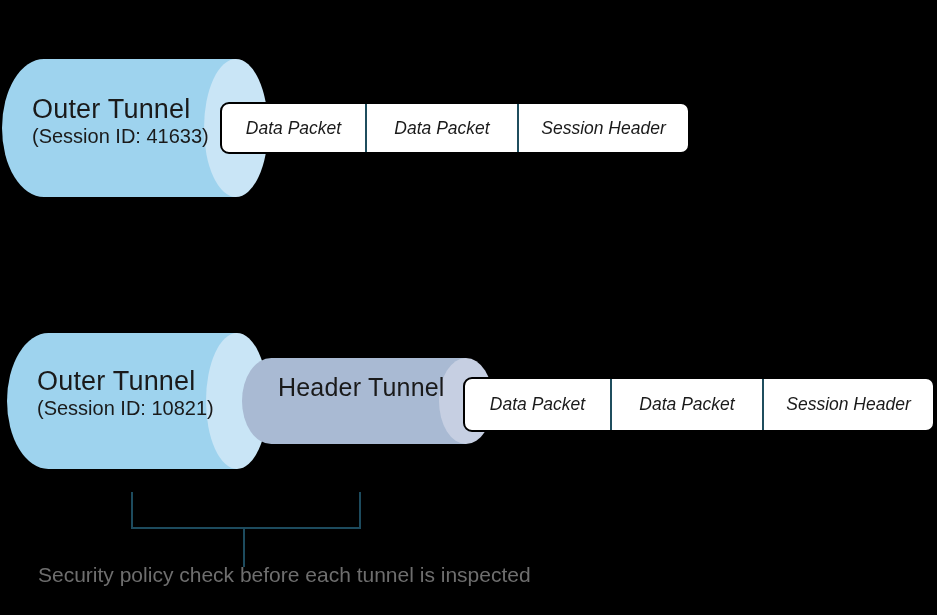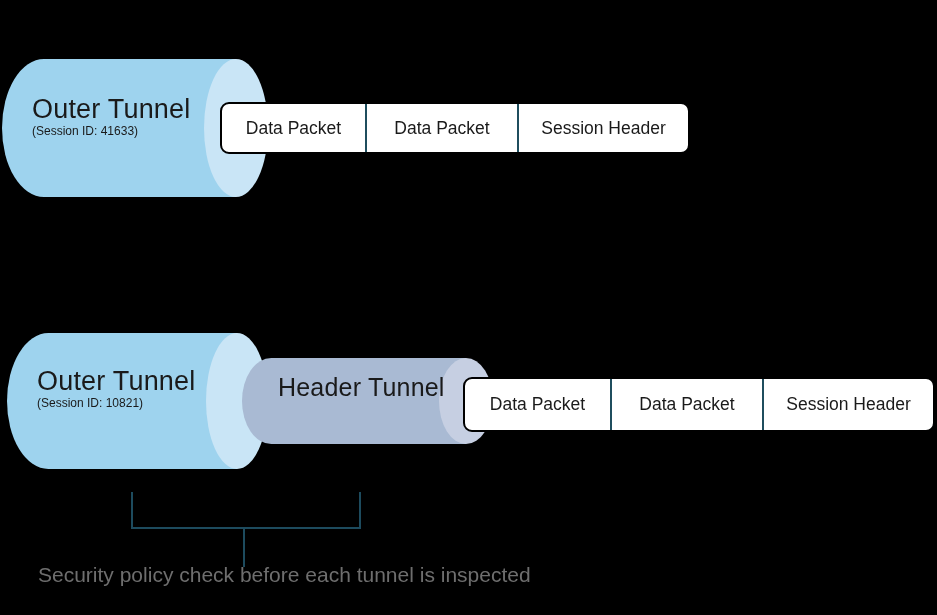--- a/index.html
+++ b/index.html
@@ -26,38 +26,38 @@
   .bot-outer-body{left:7px;top:333px;width:230px;height:136px;background:var(--outer-tunnel-body);z-index:1;}
   .bot-outer-cap{left:206px;top:333px;width:62px;height:136px;border-radius:50%;background:var(--outer-tunnel-cap);z-index:1;}
   .inner-body{
     left:242px;top:358px;width:224px;height:86px;background:var(--inner-tunnel-body);z-index:2;
     border-top-left-radius:30px 44px;border-bottom-left-radius:30px 44px;
   }
   .inner-cap{left:439px;top:358px;width:54px;height:86px;border-radius:50%;background:var(--inner-tunnel-cap);z-index:2;}
   
   .tunnel-label{display:flex;flex-direction:column;color:var(--label-text);z-index:3;}
   .t-title{font-size:27px;line-height:1.1;letter-spacing:.2px;}
-  .t-sub{font-size:12px;line-height:1.1;}
+  .t-sub{font-size:20px;line-height:1.1;}
   .top-outer-label{left:32px;top:95px;}
   .bot-outer-label{left:37px;top:367px;}
   .inner-label{left:278px;top:374px;}
   .inner-label .t-title{font-size:25px;}
   .inner-label .t-sub{font-size:19px;}
   
   .packet-row{
     display:grid;z-index:4;
     background:var(--packet-box-bg);
     border:2px solid var(--packet-box-border);
     border-radius:9px;box-sizing:border-box;
   }
   .top-row{left:220px;top:102px;width:470px;height:52px;grid-template-columns:143px 152px auto;}
   .bot-row{left:463px;top:377px;width:472px;height:55px;grid-template-columns:145px 152px auto;}
   .cell{
     display:flex;align-items:center;justify-content:center;
-    font-size:17.5px;color:var(--label-text);white-space:nowrap;
+    font-size:17.5px;color:var(--label-text);white-space:nowrap;font-style:italic;
   }
   .cell.sep{border-left:2px solid var(--packet-separator);}
   
   .bracket{
     left:131px;top:492px;width:230px;height:37px;box-sizing:border-box;z-index:3;
     border-left:2px solid var(--bracket-line);
     border-right:2px solid var(--bracket-line);
     border-bottom:2px solid var(--bracket-line);
   }
   .bracket-stem{left:243px;top:529px;width:2px;height:38px;background:var(--bracket-line);z-index:3;}

